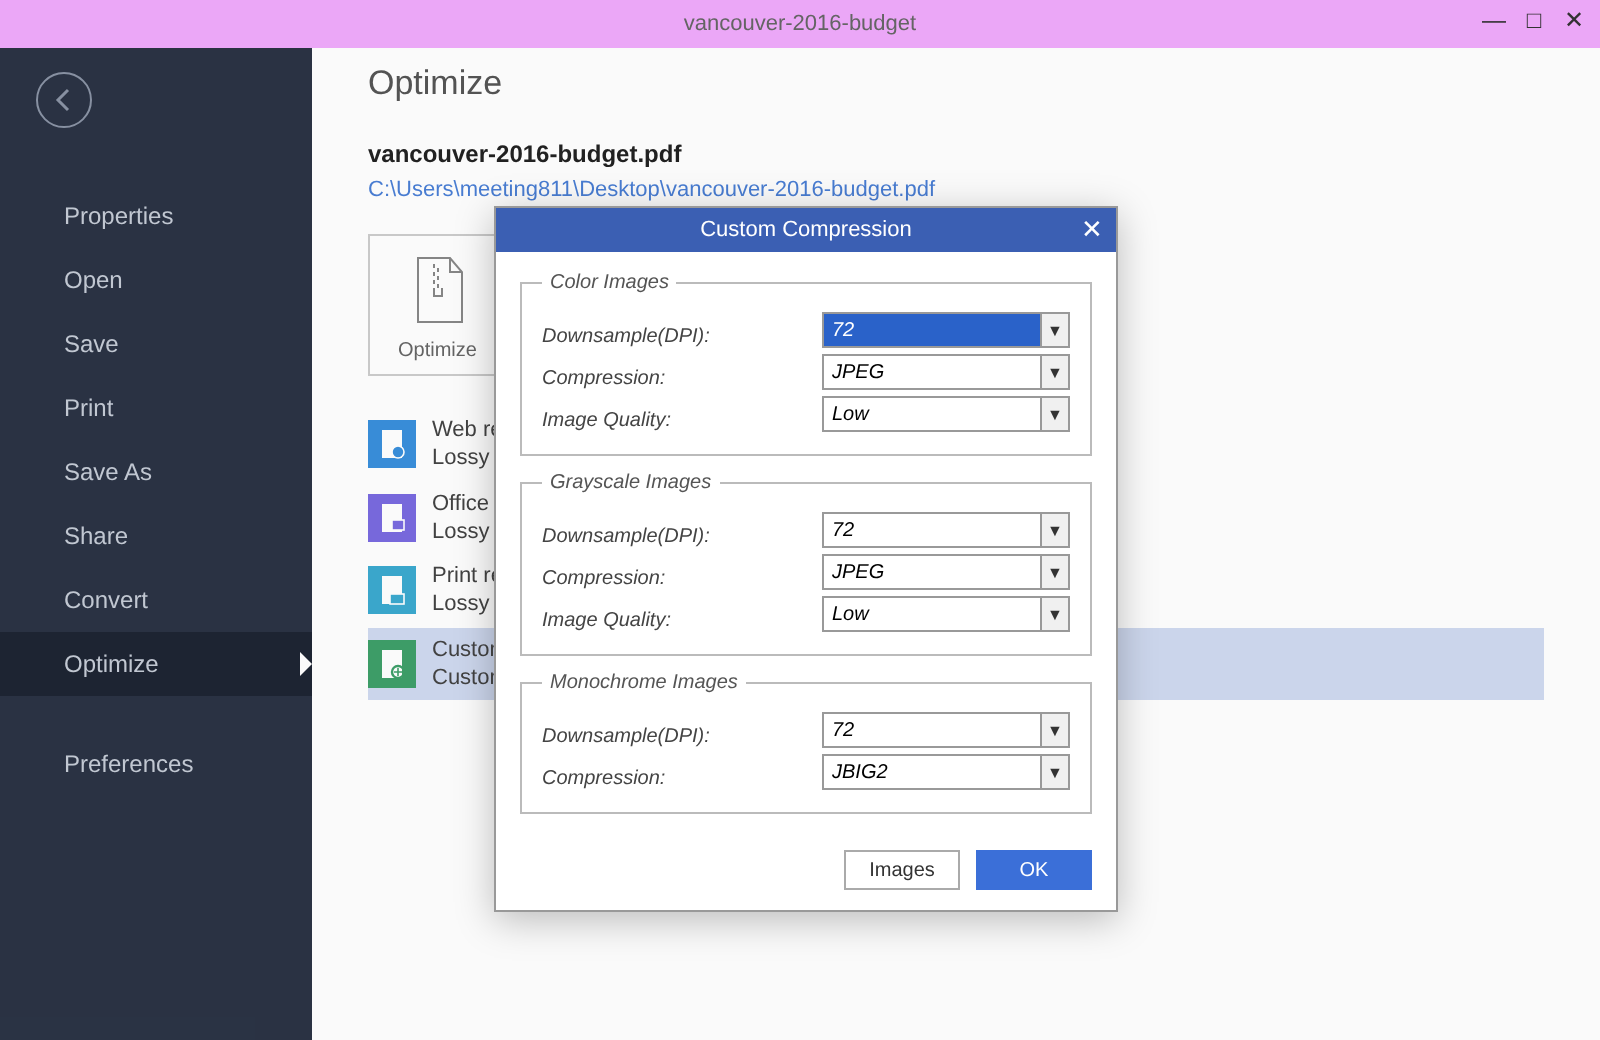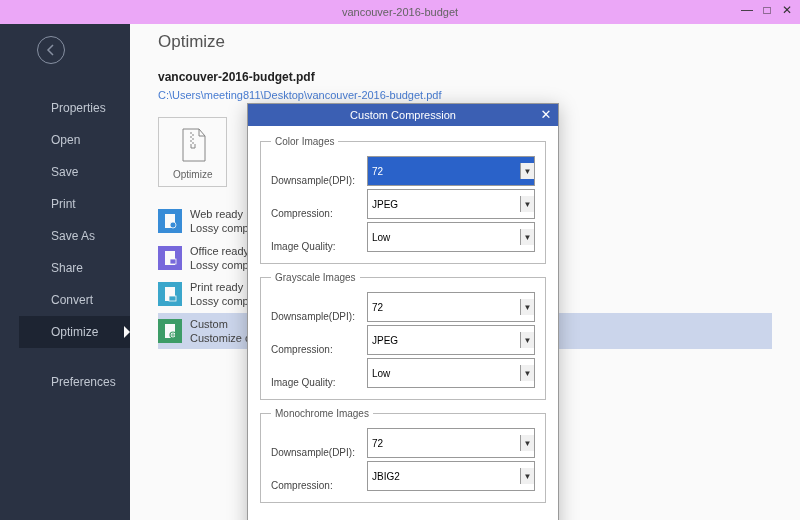--- a/index.html
+++ b/index.html
@@ -1,21 +1,21 @@
 <!DOCTYPE html>
 <html><head>
 <meta charset="utf-8">
 <style>
 * { box-sizing: border-box; margin: 0; padding: 0; font-family: 'Segoe UI', Arial, sans-serif; }
 body { width: 800px; height: 520px; overflow: hidden; background: #fff; position: relative; }
 .titlebar { height: 24px; background: #f0abfc; display: flex; align-items: center; justify-content: center; position: relative; font-size: 11px; color: #666; }
 .winctrls { position: absolute; right: 4px; top: 2px; display: flex; gap: 2px; }
 .winctrls span { width: 18px; height: 16px; display: flex; align-items: center; justify-content: center; font-size: 12px; color: #333; cursor: pointer; }
 .main { display: flex; height: 496px; }
-.sidebar { width: 130px; background: #2b3445; color: #b8bfcc; display: flex; flex-direction: column; padding-top: 6px; padding-left: 19px; }
+.sidebar { width: 156px; background: #2b3445; color: #b8bfcc; display: flex; flex-direction: column; padding-top: 6px; }
 .backbtn { width: 28px; height: 28px; border: 1.5px solid #8a93a5; border-radius: 50%; margin: 6px 0 28px 18px; display: flex; align-items: center; justify-content: center; cursor: pointer; }
 .backbtn svg { width: 12px; height: 12px; }
 .navitem { padding: 9px 0 9px 32px; font-size: 12px; cursor: pointer; color: #c5cbd6; }
 .navitem.active { background: #1e2533; position: relative; }
 .navitem.active::after { content: ''; position: absolute; right: -6px; top: 50%; transform: translateY(-50%); border: 6px solid transparent; border-left-color: #fff; }
 .navspacer { height: 18px; }
 .content { flex: 1; background: #fff; padding: 8px 28px; position: relative; }
 .pagetitle { font-size: 17px; color: #555; margin-bottom: 18px; font-weight: 400; }
 .filename { font-size: 12px; font-weight: 600; color: #222; margin-bottom: 5px; }
 .filepath { font-size: 11px; color: #4a7fd6; margin-bottom: 16px; }
@@ -30,26 +30,26 @@
 .preset.sel { background: #d0daf0; }
 .pic-blue { background: #3a8fdc; }
 .pic-purple { background: #7a6be0; }
 .pic-teal { background: #3caad0; }
 .pic-green { background: #3fa06a; }
 .picon svg { width: 14px; height: 16px; }
 .overlay { position: absolute; left: 0; top: 0; width: 800px; height: 520px; background: rgba(0,0,0,0.02); }
 .modal { position: absolute; left: 247px; top: 103px; width: 312px; background: #fff; border: 1px solid #999; box-shadow: 0 4px 18px rgba(0,0,0,0.25); }
 .modalhdr { background: #3b5fb3; color: #fff; height: 22px; display: flex; align-items: center; justify-content: center; font-size: 11px; position: relative; }
 .modalhdr .x { position: absolute; right: 4px; top: 2px; width: 16px; height: 16px; cursor: pointer; font-size: 13px; display: flex; align-items: center; justify-content: center; }
-.modalbody { padding: 10px 12px 4px; }
+.modalbody { padding: 10px 12px 4px; font-style: italic; }
 fieldset { border: 1px solid #bbb; margin-bottom: 8px; padding: 6px 10px 8px; }
 legend { font-size: 10px; color: #555; padding: 0 4px; }
 .row { display: flex; align-items: flex-end; margin: 3px 0; }
 .row label { width: 96px; font-size: 10px; color: #444; }
-.combo { flex: 1; height: 30px; border: 1px solid #999; background: #fff; font-size: 10px; padding: 0 4px; display: flex; align-items: center; justify-content: space-between; position: relative; }
+.combo { flex: 1; height: 18px; border: 1px solid #999; background: #fff; font-size: 10px; padding: 0 4px; display: flex; align-items: center; justify-content: space-between; position: relative; margin-left: 44px; }
 .combo.hl { background: #2a62c9; color: #fff; }
 .combo .arr { width: 14px; height: 16px; border-left: 1px solid #999; display: flex; align-items: center; justify-content: center; margin-right: -4px; background: #f0f0f0; color: #333; font-size: 8px; }
 .modalftr { display: flex; justify-content: flex-end; gap: 8px; padding: 6px 12px 10px; }
 .btn { min-width: 58px; height: 20px; border: 1px solid #aaa; background: #fff; font-size: 10px; cursor: pointer; display: flex; align-items: center; justify-content: center; color: #333; }
 .btn.primary { background: #3b6fd8; color: #fff; border-color: #3b6fd8; }
 </style>
 </head>
 <body>
 
 <div class="titlebar">

